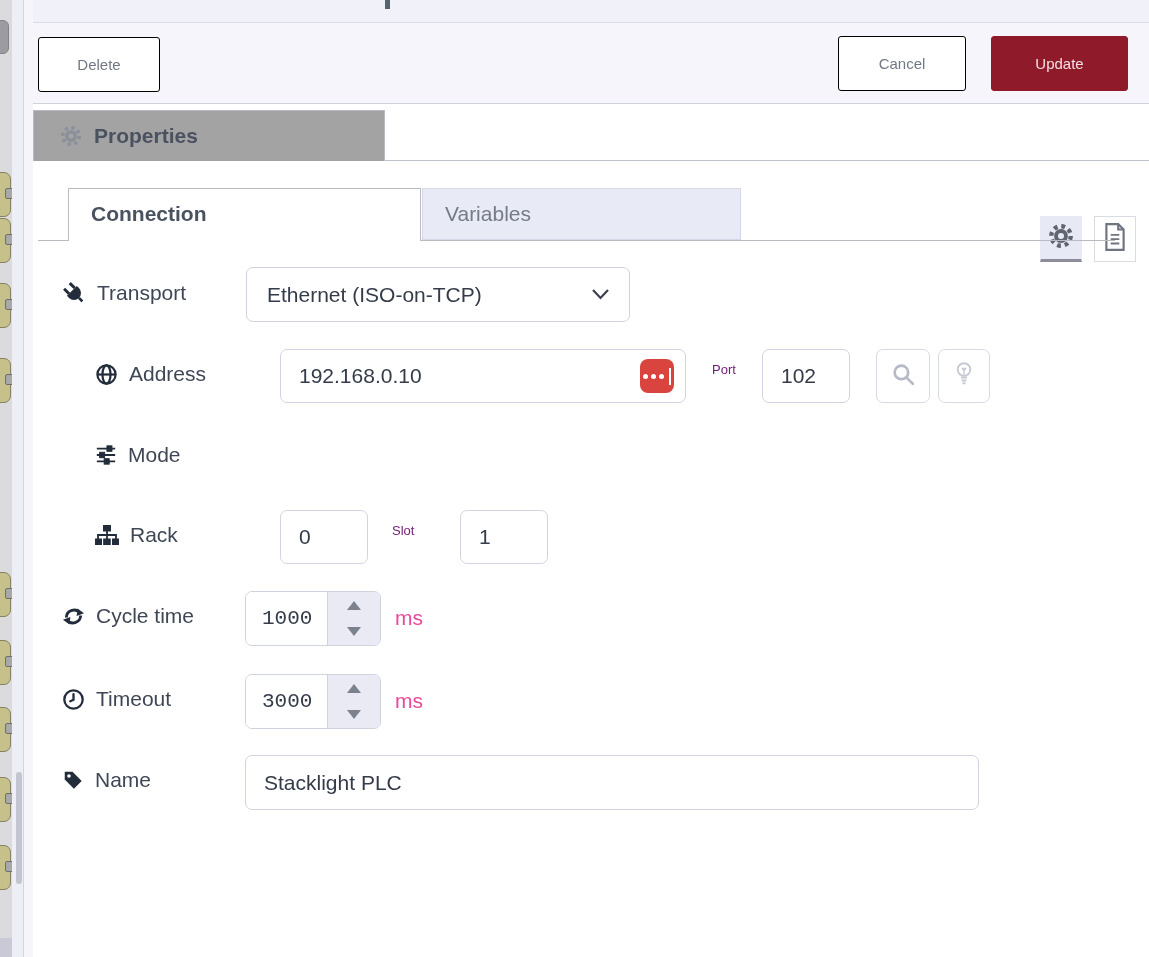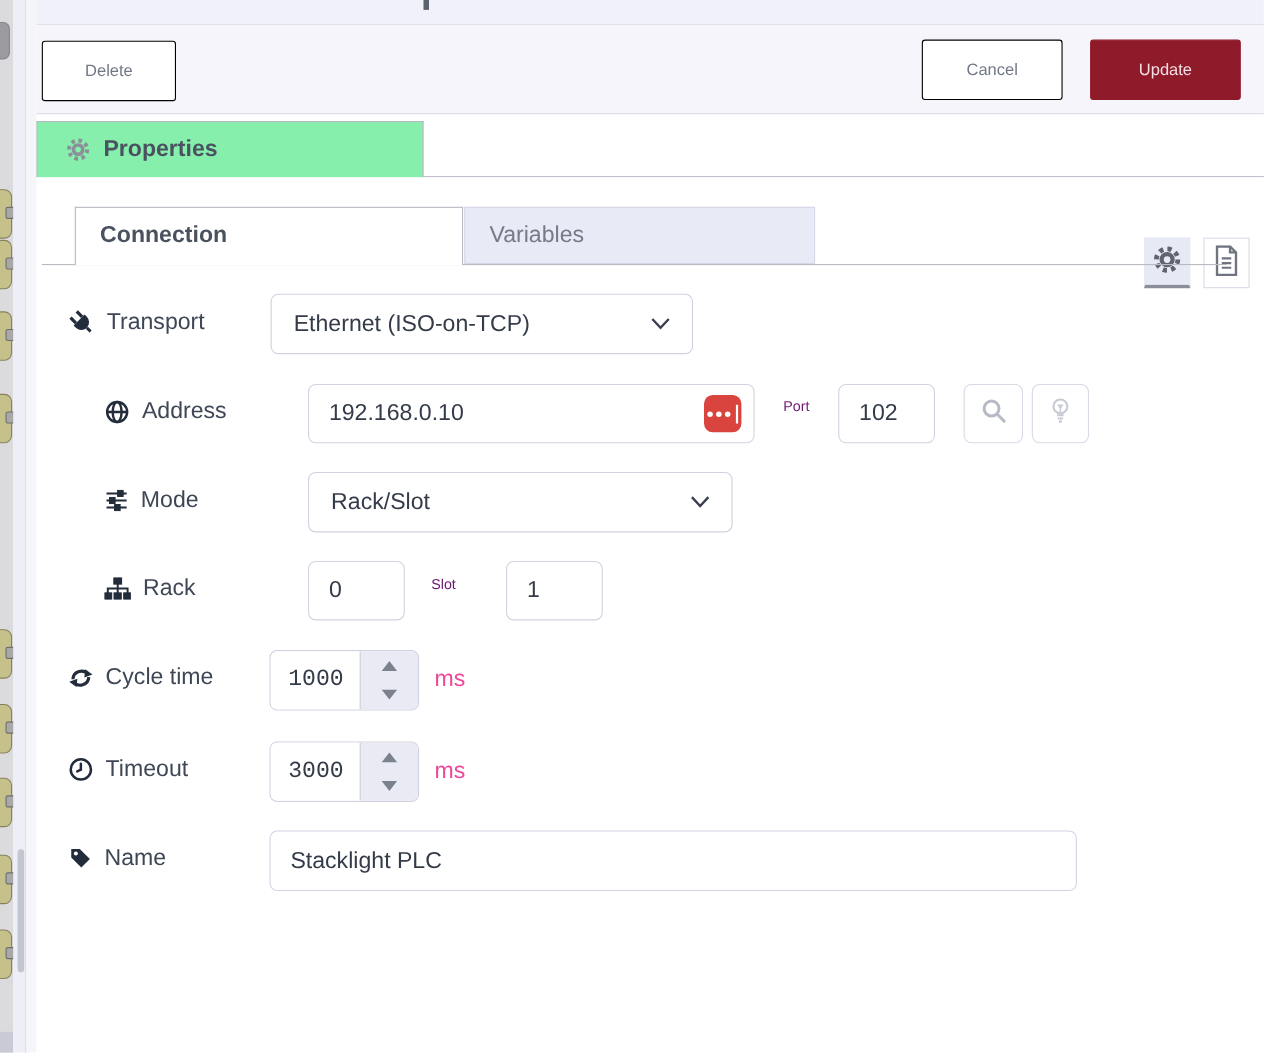--- a/index.html
+++ b/index.html
@@ -27,21 +27,21 @@
   .btnbar { position:absolute; left:0; top:23px; width:1116px; height:80px; background:#f5f5fb; }
   .btn { position:absolute; height:55px; border:1px solid #000000; background:#fff; border-radius:3px;
          font-size:15px; color:#717885; text-align:center; line-height:53px; cursor:pointer; }
   .btn-delete { left:5px; top:14px; width:122px; }
   .btn-cancel { left:805px; top:13px; width:128px; }
   .btn-update { left:958px; top:13px; width:137px; background:#8f1a2a; border-color:#8f1a2a; color:#f3dfe2; }
   .divider2 { position:absolute; left:0; top:103px; width:1116px; height:1px; background:#cfd1db; }
 
   .header-row { position:absolute; left:0; top:104px; width:1116px; height:56px; background:#fff; }
   .divider3 { position:absolute; left:0; top:160px; width:1116px; height:1px; background:#bfc1cb; z-index:1; }
-  .properties-tab { position:absolute; left:0; top:110px; width:352px; height:51px; background:#86efac;
+  .properties-tab { position:absolute; left:0; top:110px; width:352px; height:51px; background:#a3a3a3;
                     border:1px solid #b9bac4; border-bottom:none; z-index:2;
                     display:flex; align-items:center; gap:12px; padding-left:26px;
                     font-size:21px; font-weight:bold; color:#4a5260; }
   .properties-tab .gear { color:#8a8f9a; display:flex; }
   .icon-btn { position:absolute; top:112px; width:42px; height:46px; display:flex; align-items:center; justify-content:center; cursor:pointer; }
   .icon-btn.gear-btn { left:1007px; background:#e7e9f5; border:1px solid #e7e9f5; border-bottom:3px solid #8b8e9a; color:#5f6470; }
   .icon-btn.doc-btn { left:1061px; background:#fff; border:1px solid #d9dbe5; color:#6f7480; }
 
   
   .tab { position:absolute; height:52px; font-size:21px; line-height:50px; }
@@ -235,28 +235,20 @@
   <div class="row-label" style="left:62px; top:443px;">
     <span class="licon">
       <svg width="22" height="22" viewBox="0 0 24 24" stroke="currentColor" fill="currentColor">
         <path d="M2 5 H22 M2 12 H22 M2 19 H22" stroke-width="2" fill="none"></path>
         <rect x="13" y="2" width="5.5" height="6"></rect>
           <rect x="5" y="9" width="5.5" height="6"></rect>
           <rect x="10" y="16" width="5.5" height="6"></rect>
       </svg>
     </span>
     <span>Mode</span>
-  </div>
-  <div class="sel" style="left:247px; top:429px; width:386px;">
-    <span>Rack/Slot</span>
-    <span class="chev">
-      <svg width="17" height="11" viewBox="0 0 17 11" fill="none" stroke="currentColor" stroke-width="2.2">
-          <path d="M1 1 L8.5 9 L16 1"></path>
-        </svg>
-    </span>
   </div>
 
   <div class="row-label" style="left:62px; top:523px;">
     <span class="licon">
       <svg width="24" height="20" viewBox="0 0 24 20" fill="currentColor" stroke="currentColor">
         <rect x="8.5" y="0" width="7" height="6"></rect>
         <path d="M12 6 V10 M3 14 V10 H21 V14 M12 10 V14" stroke-width="1.8" fill="none"></path>
         <rect x="0" y="14" width="6.5" height="6"></rect>
           <rect x="8.7" y="14" width="6.5" height="6"></rect>
           <rect x="17.5" y="14" width="6.5" height="6"></rect>

